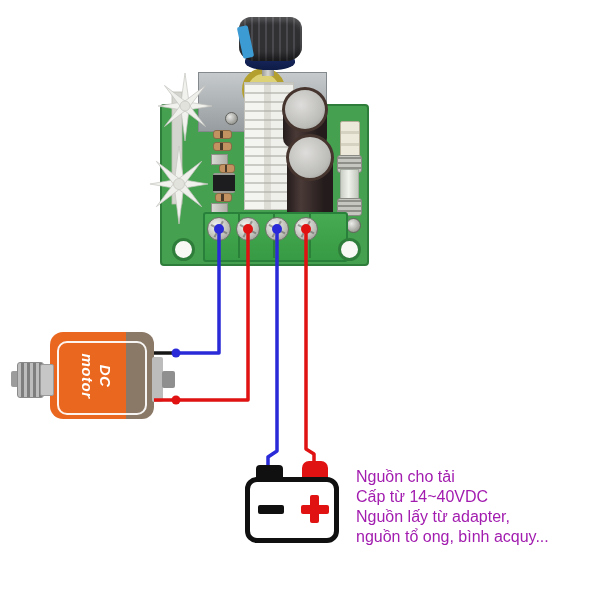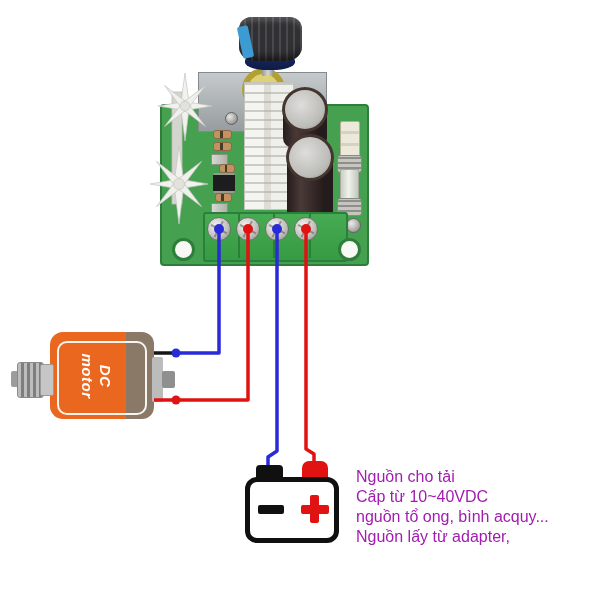--- a/index.html
+++ b/index.html
@@ -204,18 +204,18 @@
 
   <div class="abs battery-neg-terminal"></div>
   <div class="abs battery-pos-terminal"></div>
   <div class="abs battery-body"></div>
   <div class="abs minus-bar"></div>
   <div class="abs plus-h"></div>
   <div class="abs plus-v"></div>
 
   <div class="abs caption">
     <div>Nguồn cho tải</div>
-    <div>Cấp từ 10~40VDC</div>
+    <div>Cấp từ 14~40VDC</div>
+    <div>Nguồn lấy từ adapter,</div>
     <div>nguồn tổ ong, bình acquy...</div>
-    <div>Nguồn lấy từ adapter,</div>
   </div>
 
 </div>
 
 </body></html>

